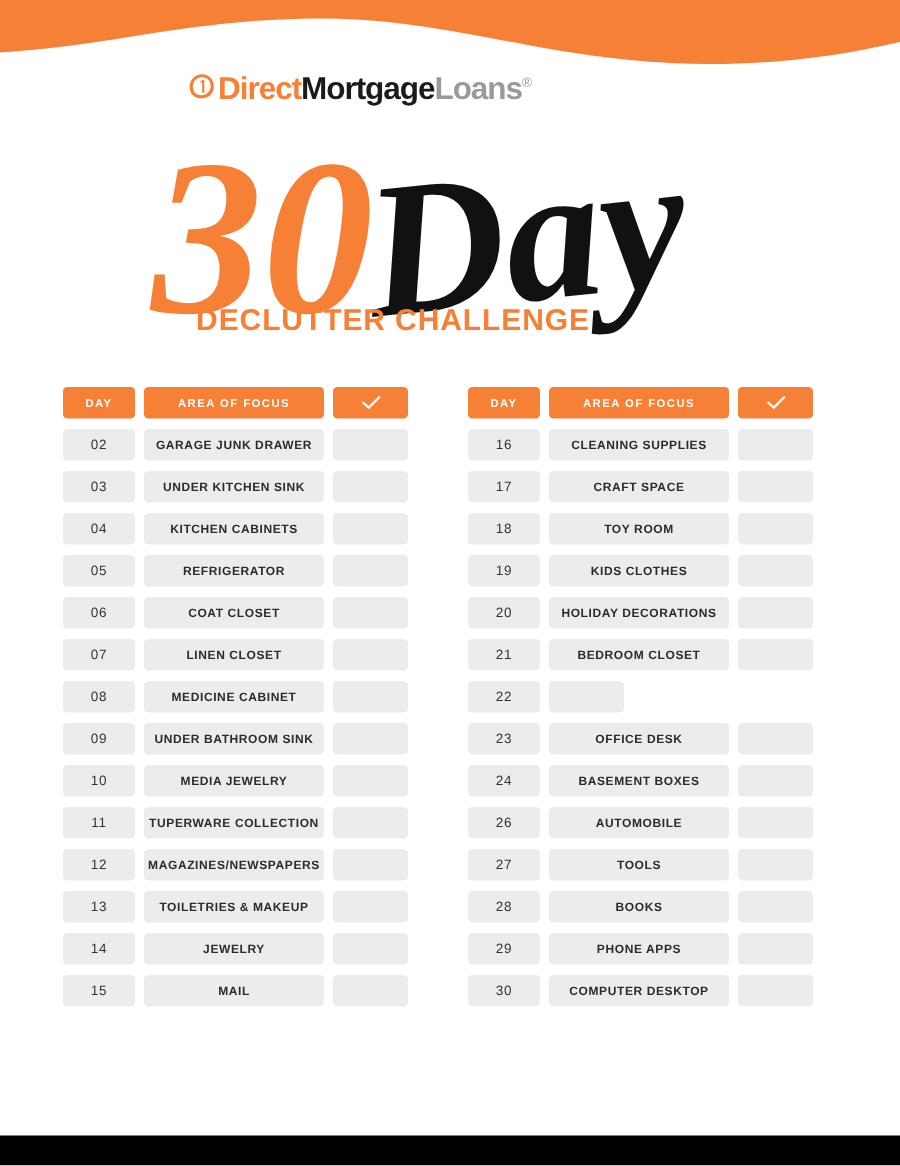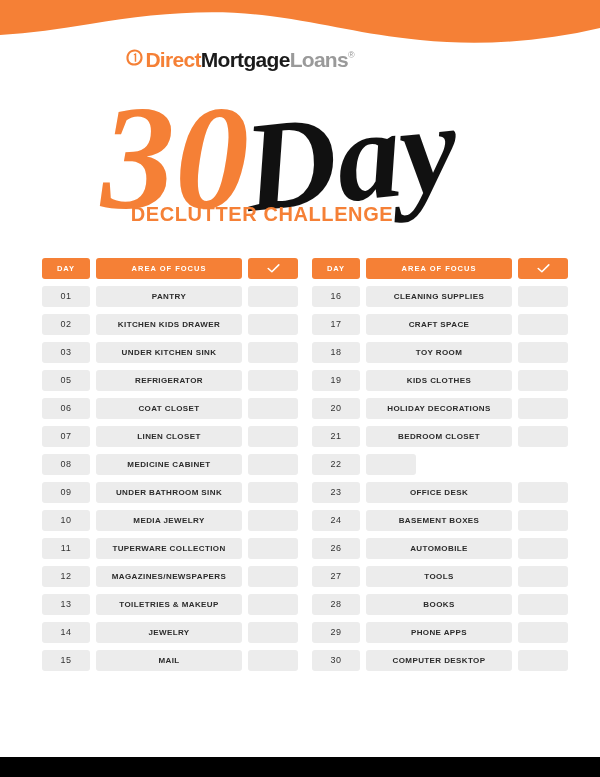--- a/index.html
+++ b/index.html
@@ -99,21 +99,21 @@
     background: #ECECEC;
     text-align: center;
     font-size: 8px;
     letter-spacing: 0.4px;
     color: #2b2b2b;
     box-sizing: border-box;
     overflow: hidden;
     white-space: nowrap;
   }
   .c-day   { width: 48px; }
-  .c-area  { width: 146px; font-weight: bold; }
+  .c-area  { width: 120px; font-weight: bold; }
   .c-check { width: 50px; }
 
   .head .cell {
     background: #F58036;
     color: #ffffff;
     font-weight: bold;
     font-size: 7.5px;
     letter-spacing: 1px;
   }
   .head .c-check {
@@ -180,32 +180,32 @@
     <div class="cell c-day">DAY</div>
     <div class="cell c-area">AREA OF FOCUS</div>
     <div class="cell c-check">
       <svg class="check-glyph" viewBox="0 0 16 11">
         <path d="M1.5 5.5 L6 9.5 L14.5 1" stroke="#ffffff" stroke-width="1.9" fill="none" stroke-linecap="round" stroke-linejoin="round"></path>
       </svg>
     </div>
   </div>
   <div id="left-body">
       <div class="row">
-        <div class="cell c-day day-num">01</div>
-        <div class="cell c-area">PANTRY</div>
-        <div class="cell c-check"></div>
-      </div>
-      <div class="row">
         <div class="cell c-day day-num">02</div>
-        <div class="cell c-area">KITCHEN KIDS DRAWER</div>
+        <div class="cell c-area">GARAGE JUNK DRAWER</div>
         <div class="cell c-check"></div>
       </div>
       <div class="row">
         <div class="cell c-day day-num">03</div>
         <div class="cell c-area">UNDER KITCHEN SINK</div>
+        <div class="cell c-check"></div>
+      </div>
+      <div class="row">
+        <div class="cell c-day day-num">04</div>
+        <div class="cell c-area">KITCHEN CABINETS</div>
         <div class="cell c-check"></div>
       </div>
       <div class="row">
         <div class="cell c-day day-num">05</div>
         <div class="cell c-area">REFRIGERATOR</div>
         <div class="cell c-check"></div>
       </div>
       <div class="row">
         <div class="cell c-day day-num">06</div>
         <div class="cell c-area">COAT CLOSET</div>

